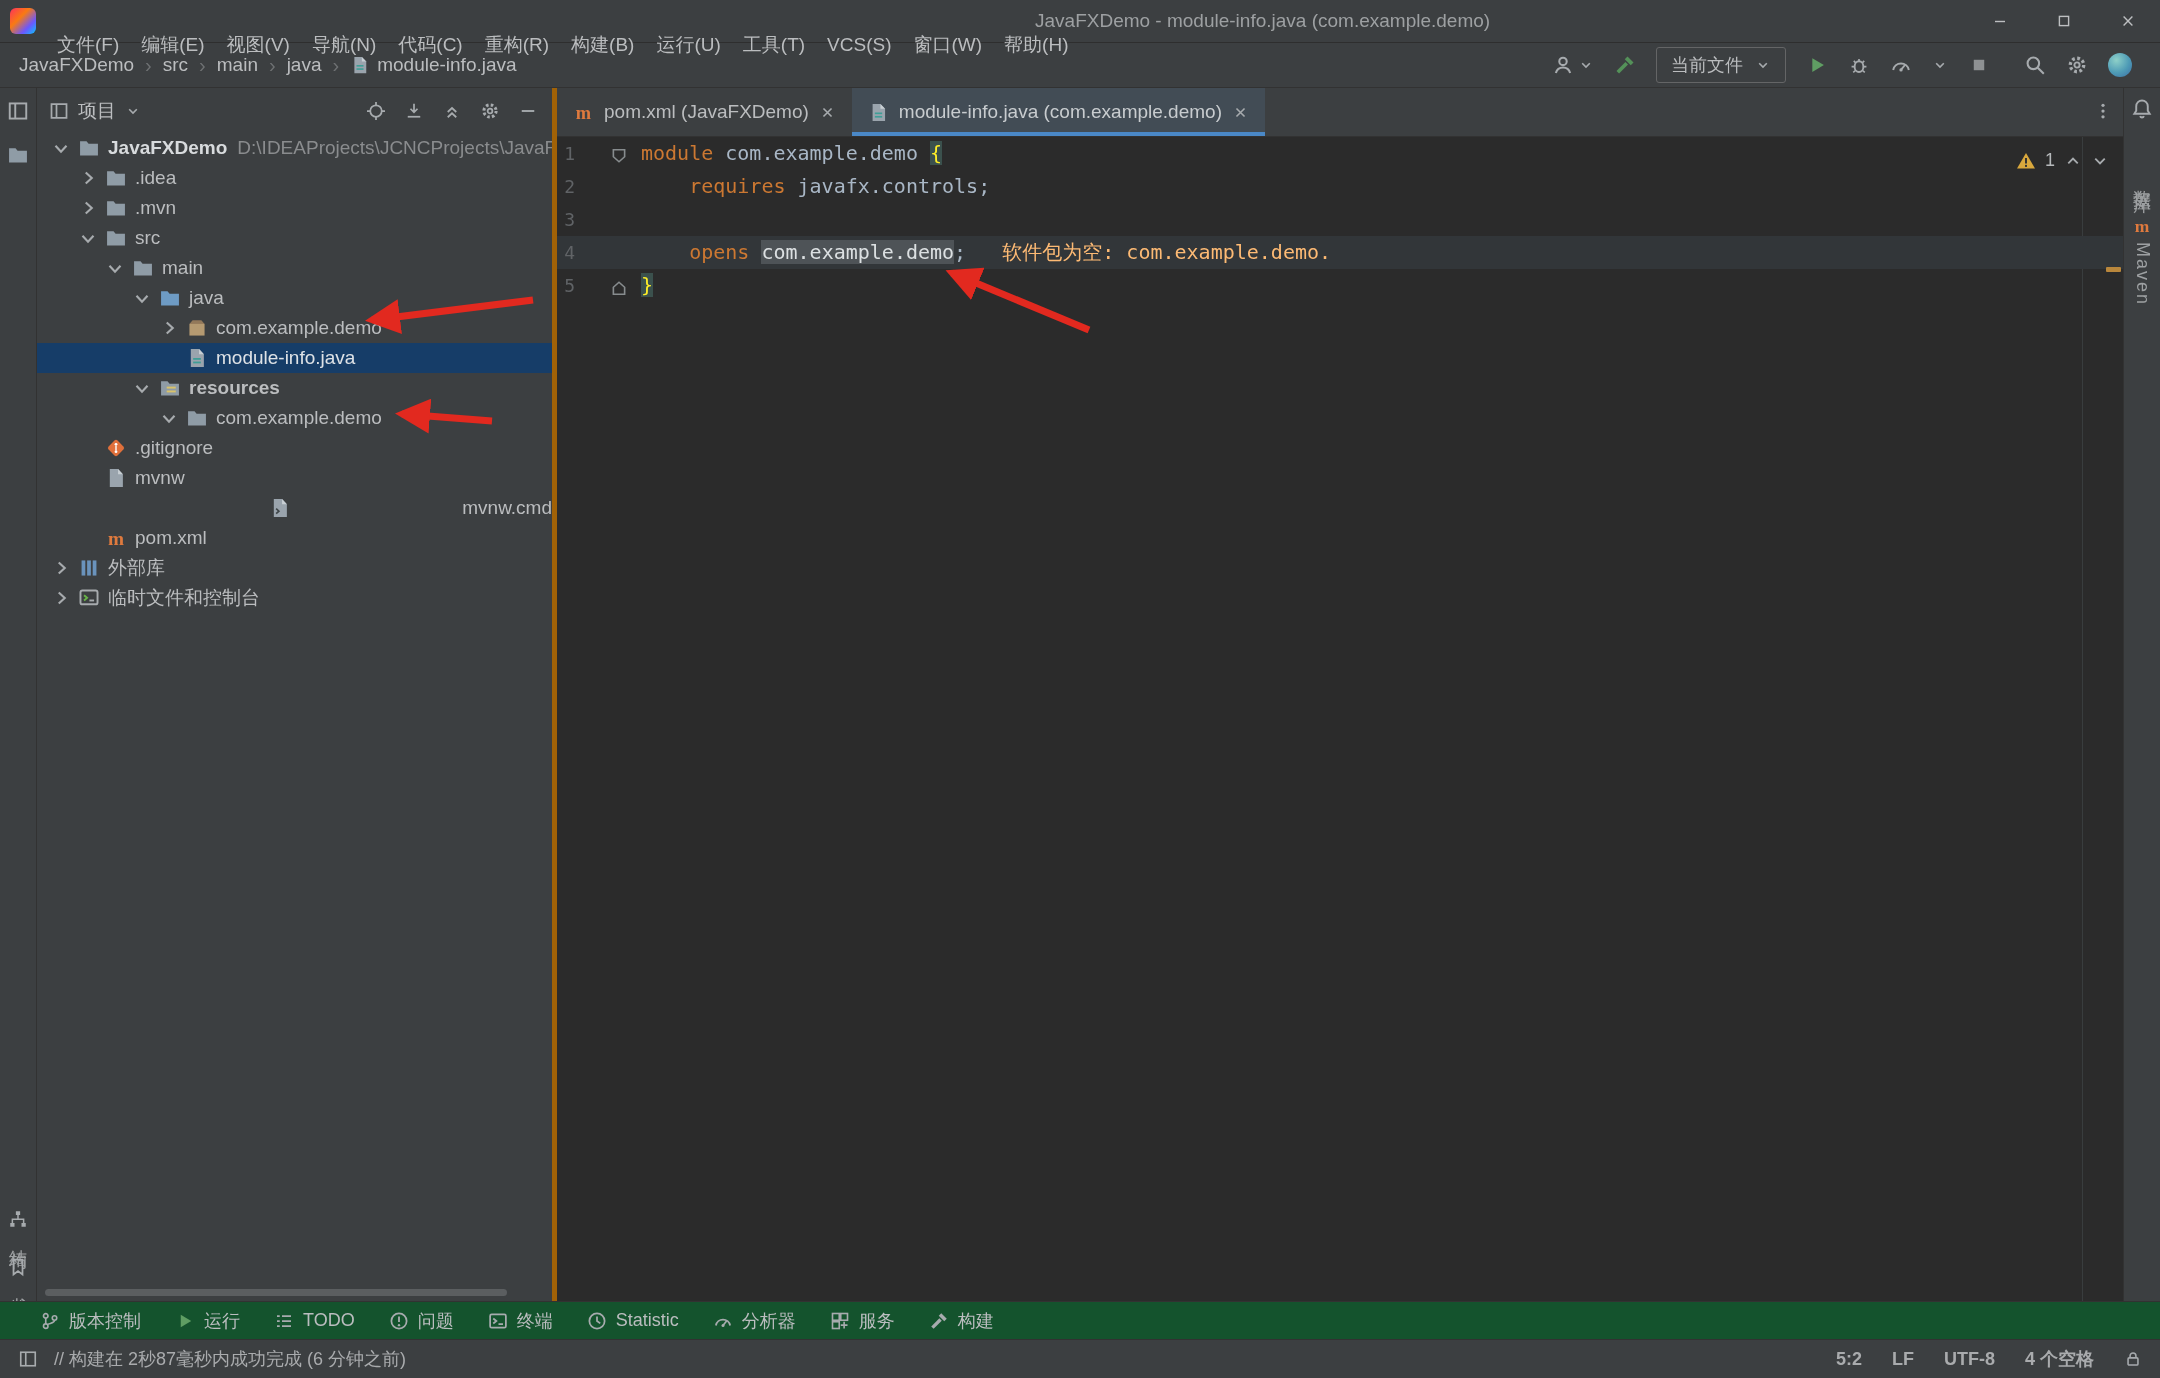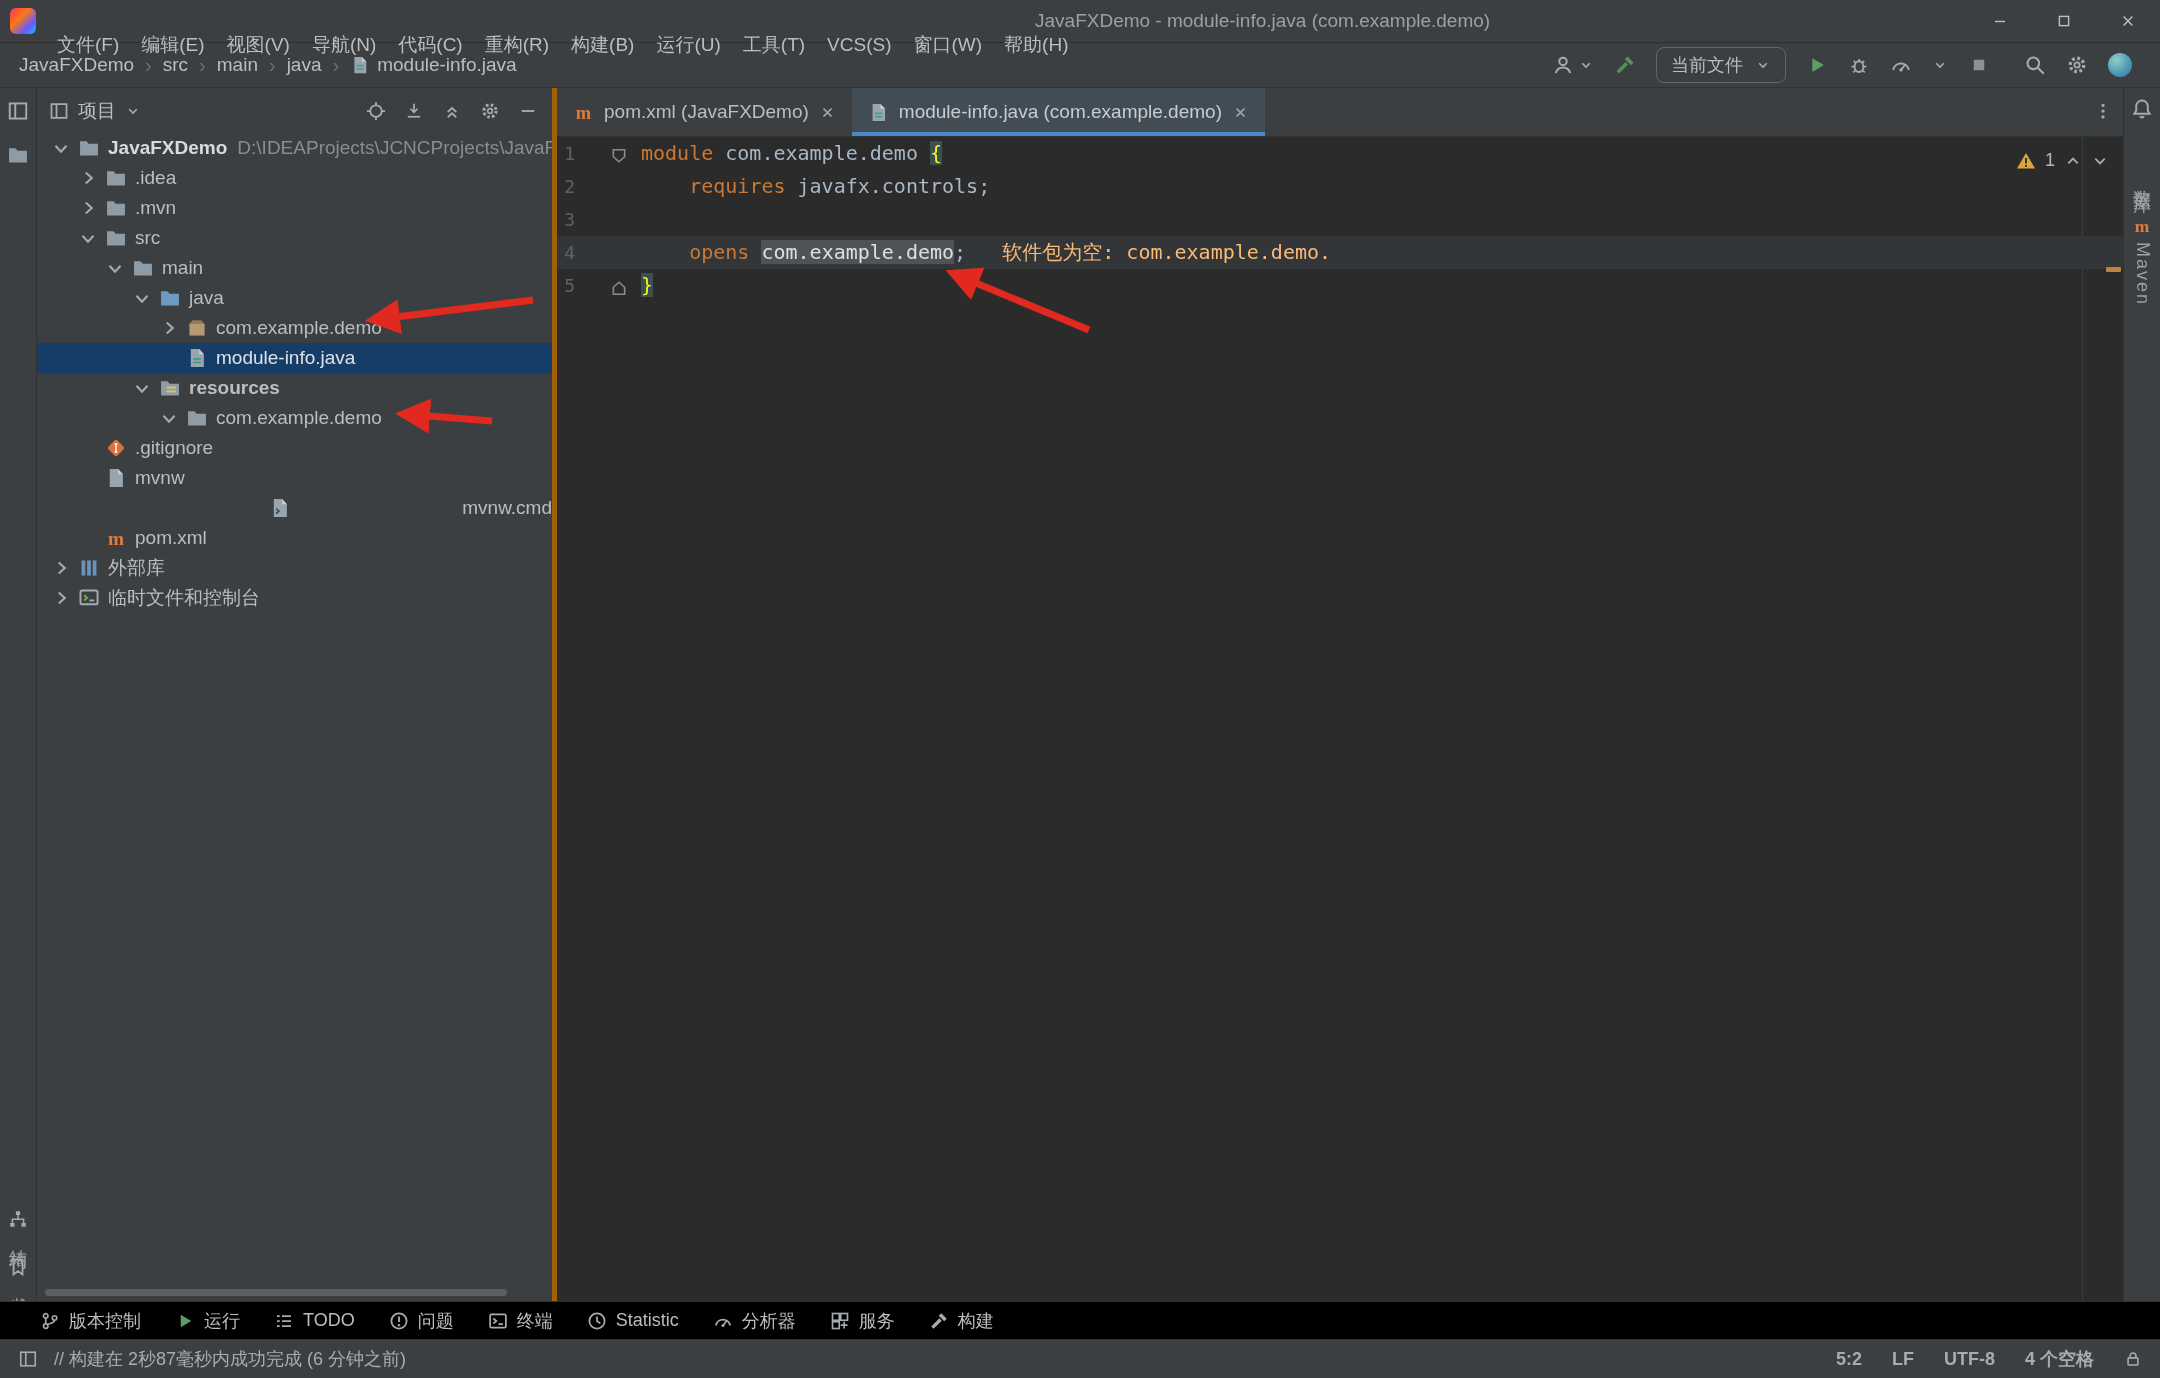--- a/index.html
+++ b/index.html
@@ -22,21 +22,21 @@
 
   
   .nav-bar{height:44px;flex:0 0 auto;display:flex;align-items:center;background:#3C3F41;border-bottom:1px solid #323232;padding:0 14px;}
   .breadcrumbs{display:flex;align-items:center;gap:6px;font-size:19px;}
   .crumb{display:flex;align-items:center;gap:7px;padding:2px 5px;white-space:nowrap;}
   .crumb-sep{color:#6E7173;font-size:20px;}
   .crumb-icon{width:20px;height:20px;display:inline-block;line-height:0;}
   .crumb-icon svg{width:100%;height:100%;}
   .nav-right{margin-left:auto;display:flex;align-items:center;gap:20px;margin-right:14px;}
   .nav-ico{display:flex;align-items:center;gap:4px;}
-  .run-combo{display:flex;align-items:center;gap:12px;border:1px solid #646566;border-radius:8px;padding:5px 14px;font-size:18px;color:#BBBDBF;white-space:nowrap;}
+  .run-combo{display:flex;align-items:center;gap:12px;border:1px solid #646566;border-radius:3px;padding:5px 14px;font-size:18px;color:#BBBDBF;white-space:nowrap;}
   .sphere{width:24px;height:24px;border-radius:50%;background:radial-gradient(circle at 35% 30%,#8ED0C8,#4E9BB6 55%,#3C6EA4 100%);}
   .gap-lg{margin-left:14px;}
 
   
   .main{flex:1;display:flex;min-height:0;}
   .stripe{width:36px;flex:0 0 auto;background:#3C3F41;display:flex;flex-direction:column;align-items:center;}
   .stripe.left{border-right:1px solid #323232;}
   .stripe.right{border-left:1px solid #323232;}
   .stripe-top{display:flex;flex-direction:column;gap:22px;margin-top:12px;align-items:center;}
   .stripe-bottom{margin-top:auto;margin-bottom:14px;display:flex;flex-direction:column;gap:18px;align-items:center;}
@@ -80,21 +80,21 @@
   .code-text{flex:1;white-space:pre;}
   .tok-kw{color:#CC7832;}
   .tok-pl{color:#A9B7C6;}
   .tok-brace{color:#FFEF28;background:#3B514D;}
   .tok-hl{color:#DCE0E2;background:#4E5357;}
   .tok-warn{color:#fdba74;}
   .inspections{position:absolute;top:7px;right:14px;display:flex;align-items:center;gap:9px;font-family:"Liberation Sans",sans-serif;font-size:18px;color:#B6B9BB;}
   .stripe-mark{position:absolute;right:2px;top:130px;width:15px;height:5px;background:#B9873C;border-radius:1px;}
 
   
-  .tool-bar{height:37px;flex:0 0 auto;background:#000000;border-top:1px solid #323232;display:flex;align-items:center;padding:0 26px;gap:6px;}
+  .tool-bar{height:37px;flex:0 0 auto;background:#14532d;border-top:1px solid #323232;display:flex;align-items:center;padding:0 26px;gap:6px;}
   .tool-item{display:flex;align-items:center;gap:9px;padding:0 14px;height:100%;font-size:18px;color:#BBBDBF;white-space:nowrap;}
   .status-bar{height:38px;flex:0 0 auto;background:#3C3F41;border-top:1px solid #323232;display:flex;align-items:center;padding:0 18px;font-size:18px;color:#A9ABAD;}
   .status-left{display:flex;align-items:center;gap:16px;}
   .status-right{margin-left:auto;display:flex;align-items:center;gap:30px;font-weight:bold;}
 
   .arrows{position:absolute;left:0;top:0;pointer-events:none;z-index:99;}
 </style>
 </head>
 <body>
 

